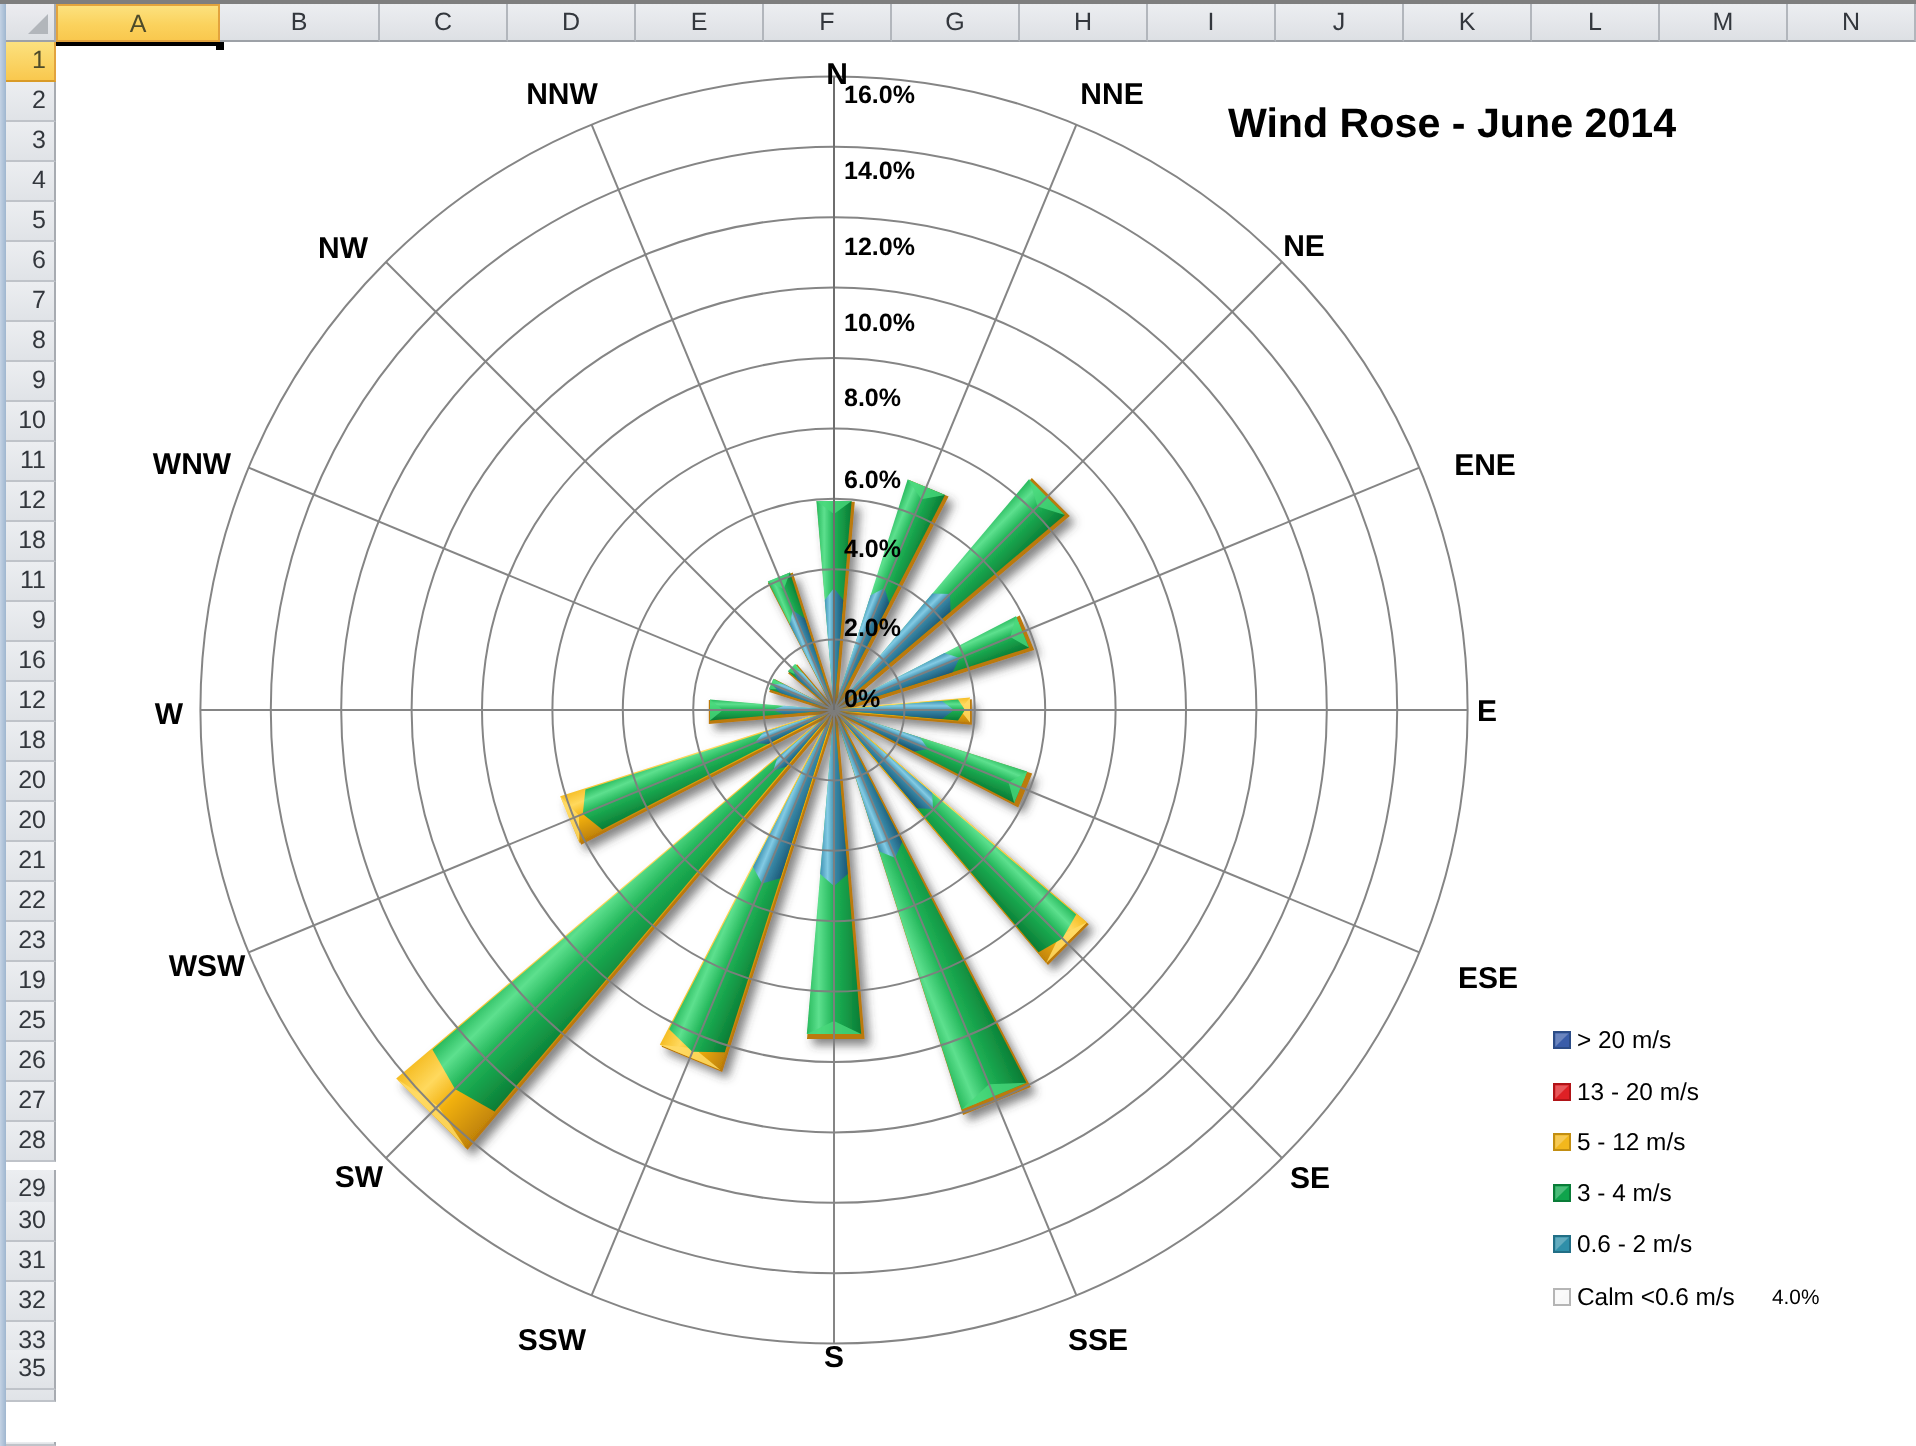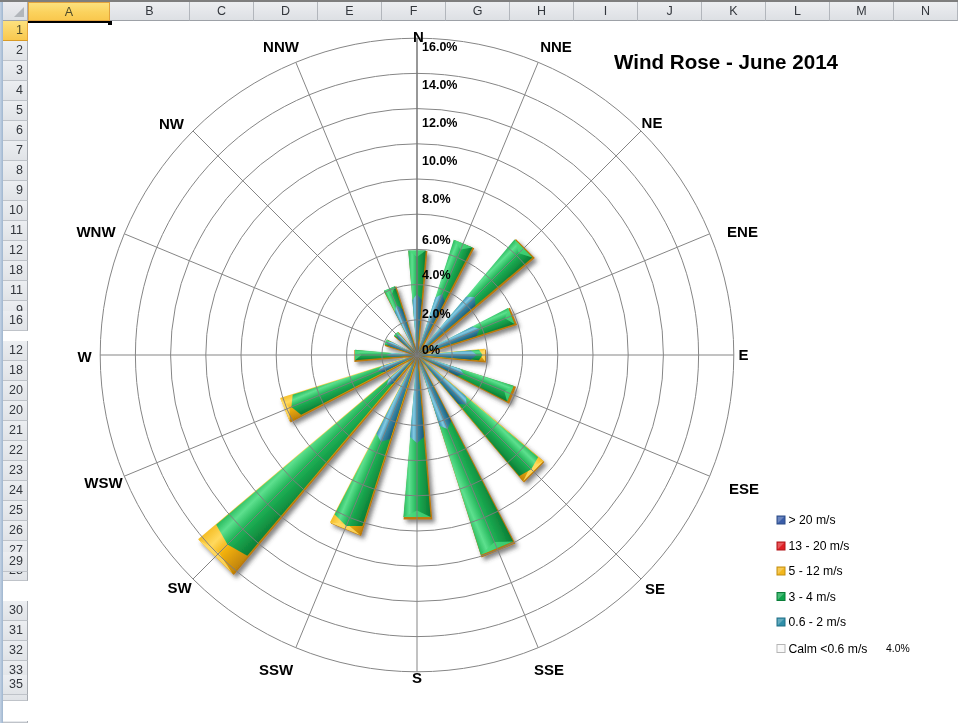--- a/index.html
+++ b/index.html
@@ -52,34 +52,34 @@
     <div class="rcell" style="top:121px">6</div>
     <div class="rcell" style="top:141px">7</div>
     <div class="rcell" style="top:161px">8</div>
     <div class="rcell" style="top:181px">9</div>
     <div class="rcell" style="top:201px">10</div>
     <div class="rcell" style="top:221px">11</div>
     <div class="rcell" style="top:241px">12</div>
     <div class="rcell" style="top:261px">18</div>
     <div class="rcell" style="top:281px">11</div>
     <div class="rcell" style="top:301px">9</div>
-    <div class="rcell" style="top:311px">16</div>
+    <div class="rcell" style="top:321px">16</div>
     <div class="rcell" style="top:341px">12</div>
     <div class="rcell" style="top:361px">18</div>
     <div class="rcell" style="top:381px">20</div>
     <div class="rcell" style="top:401px">20</div>
     <div class="rcell" style="top:421px">21</div>
     <div class="rcell" style="top:441px">22</div>
     <div class="rcell" style="top:461px">23</div>
-    <div class="rcell" style="top:481px">24</div>
+    <div class="rcell" style="top:481px">19</div>
     <div class="rcell" style="top:501px">25</div>
     <div class="rcell" style="top:521px">26</div>
     <div class="rcell" style="top:541px">27</div>
     <div class="rcell" style="top:561px">28</div>
-    <div class="rcell" style="top:552px">29</div>
+    <div class="rcell" style="top:585px">29</div>
     <div class="rcell" style="top:601px">30</div>
     <div class="rcell" style="top:621px">31</div>
     <div class="rcell" style="top:641px">32</div>
     <div class="rcell" style="top:661px">33</div>
     <div class="rcell" style="top:681px">43</div>
     <div class="rcell" style="top:675px">35</div>
     <div class="rcell" style="top:721px;height:2px;line-height:2px"></div>
   <div id="corner">
       <svg width="11" height="11">
         <path d="M10,0 L10,10 L0,10 Z" fill="#b2b6bb"></path>

